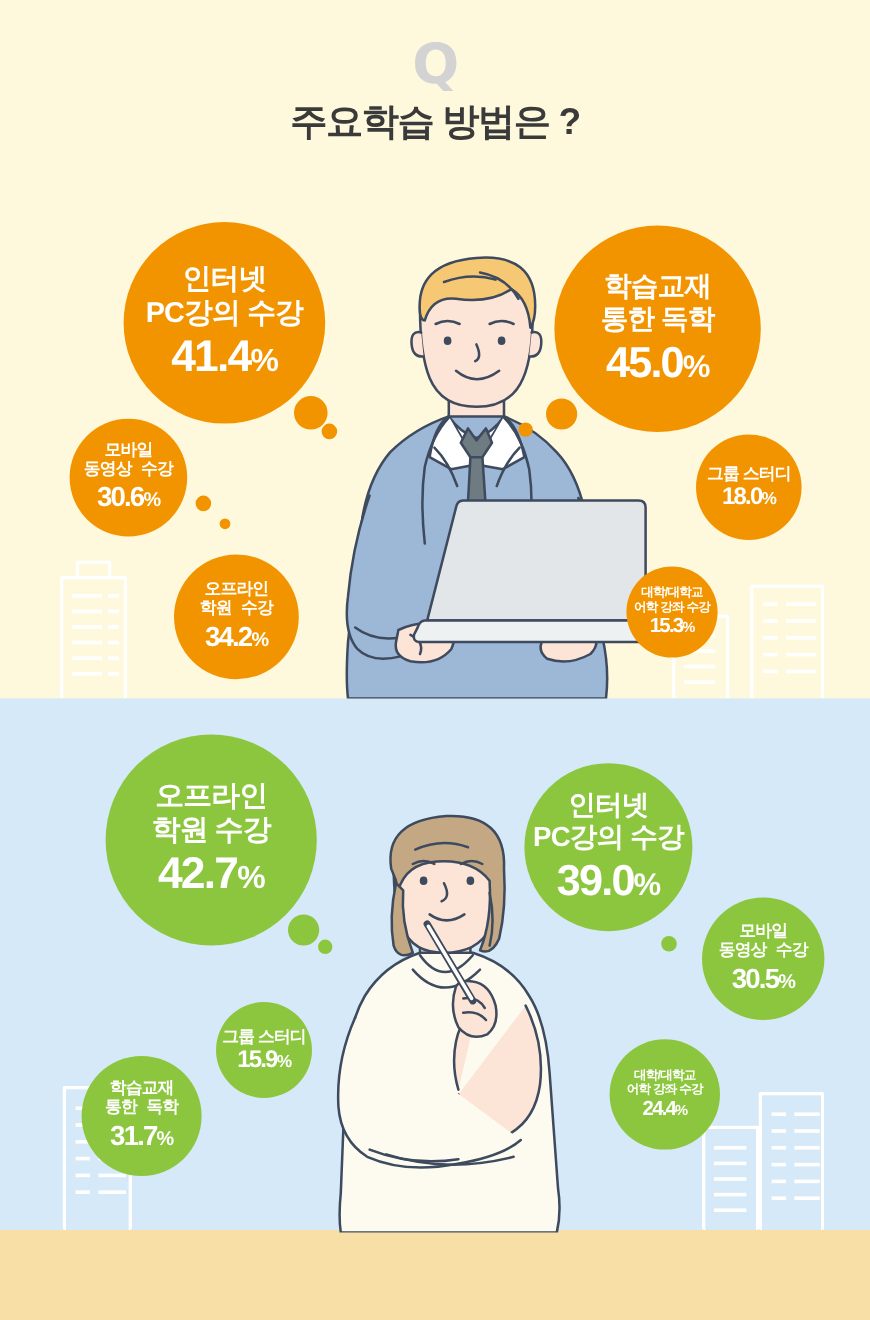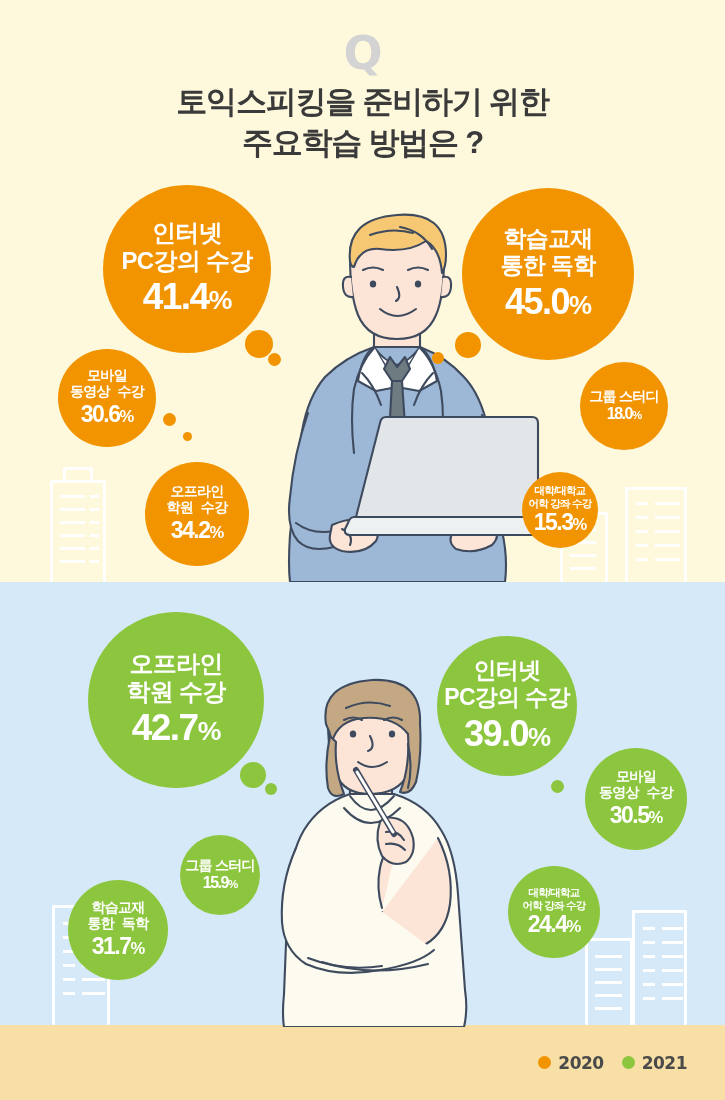--- a/index.html
+++ b/index.html
@@ -78,23 +78,23 @@
   .tail.green  { background:#8CC63E; }
 
   
   .b-xl .lbl { font-size:24px; }
   .b-xl .val { font-size:37px; margin-top:2px; }
   .b-lg .lbl { font-size:23px; }
   .b-lg .val { font-size:36px; margin-top:2px; }
   .b-md .lbl { font-size:14px;font-family:Liberation Mono, monospace; }
   .b-md .val { font-size:23px; margin-top:1px; }
   .b-sm .lbl { font-size:14px; }
-  .b-sm .val { font-size:16px; margin-top:1px; }
+  .b-sm .val { font-size:20px; margin-top:1px; }
   .b-xs .lbl { font-size:10.5px; }
-  .b-xs .val { font-size:23px; margin-top:0px; }
+  .b-xs .val { font-size:17px; margin-top:0px; }
 
   
   #legend {
     position:absolute; top:1025px; left:0; width:725px; height:75px;
     display:flex; align-items:center; justify-content:flex-end;
     gap:18px; padding-right:38px; z-index:30;
   }
   .legend-item { display:flex; align-items:center; gap:7px; }
   .legend-dot { width:13px; height:13px; border-radius:50%; }
   .legend-dot.orange { background:#F29400; }
@@ -184,21 +184,20 @@
     <div class="win" style="left:27px; top:56px; width:21px;"></div>
     <div class="win" style="left:8px;  top:70px; width:12px;"></div>
     <div class="win" style="left:27px; top:70px; width:21px;"></div>
     <div class="win" style="left:8px;  top:84px; width:12px;"></div>
     <div class="win" style="left:27px; top:84px; width:21px;"></div>
   </div>
 
   <div id="header-block">
     <div id="q-mark">Q</div>
     <div id="headline">
-      <span class="ln">토익스피킹을 준비하기 위한</span>
       <span class="ln">주요학습 방법은 ?</span>
     </div>
   </div>
 
   <svg class="person" style="left:250px; top:205px; width:295px; height:377px;" viewBox="0 0 295 377">
     <g fill="none" stroke="#3E4A5E" stroke-width="2.1" stroke-linecap="round" stroke-linejoin="round">
 
       <path d="M124 118 L124 146 Q147 160 170 146 L170 118" fill="#FCE4D6"></path>
 
       <path d="M124 142 Q95 152 75 172 Q58 192 52 226 L40 330 Q38 360 40 377 L255 377 Q258 352 252 326 L238 224 Q231 190 214 172 Q196 152 170 142 Z" fill="#9DB7D6"></path>
@@ -364,24 +363,14 @@
     <span class="lbl">그룹 스터디</span>
     <span class="val"><span>15.9</span><span class="pc">%</span></span>
   </div>
 
   <div class="bubble green b-md" style="left:68px; top:880px; width:100px; height:100px;">
     <span class="lbl">학습교재</span>
     <span class="lbl">통한 독학</span>
     <span class="val"><span>31.7</span><span class="pc">%</span></span>
   </div>
 
-  <div id="legend">
-    <div class="legend-item">
-      <span class="legend-dot orange"></span>
-      <span class="legend-label">2020</span>
-    </div>
-    <div class="legend-item">
-      <span class="legend-dot green"></span>
-      <span class="legend-label">2021</span>
-    </div>
-  </div>
 
 </div>
 
 </body></html>

